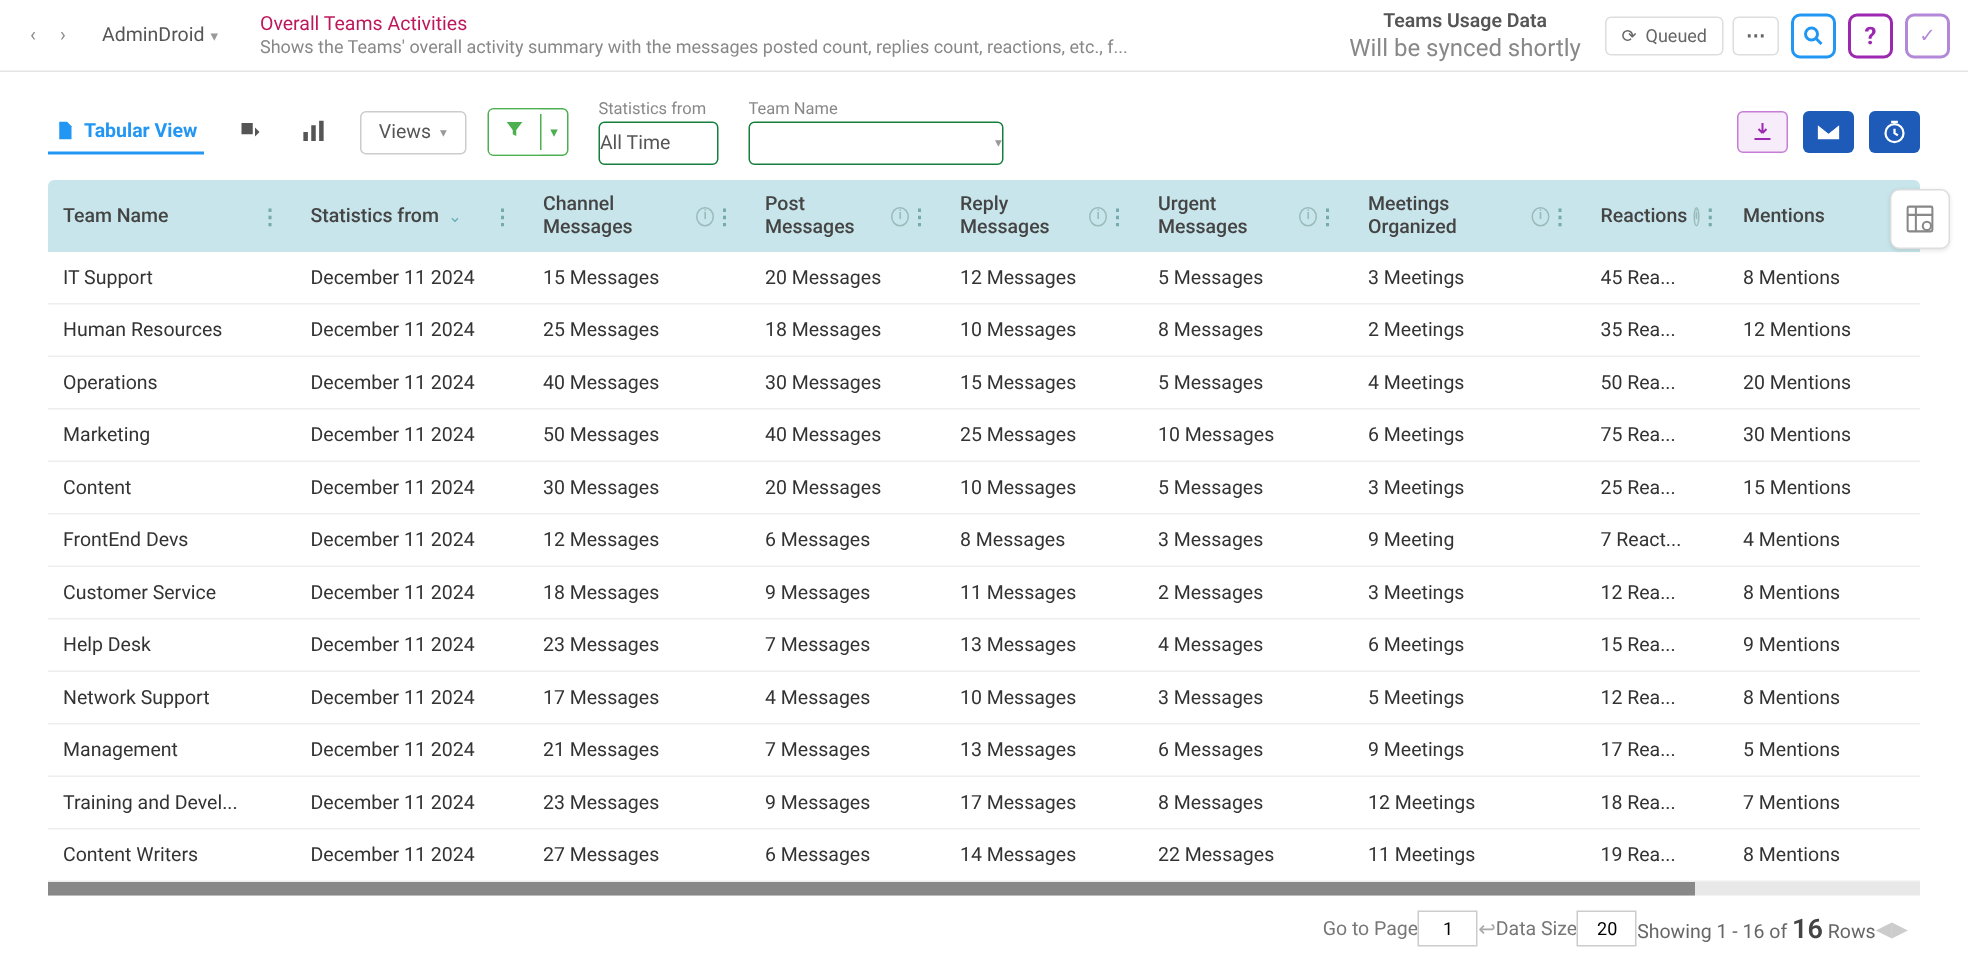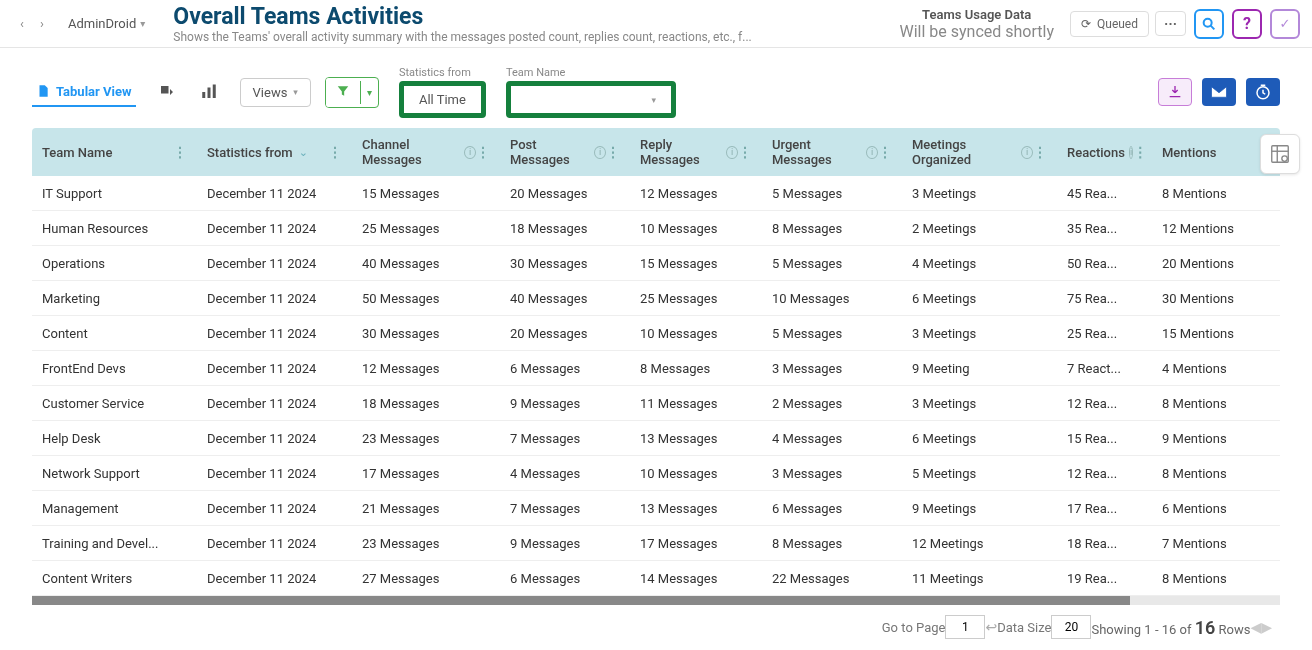--- a/index.html
+++ b/index.html
@@ -2,40 +2,40 @@
 <html><head>
 <meta charset="utf-8">
 <style>
 *{box-sizing:border-box;margin:0;padding:0;font-family:-apple-system,BlinkMacSystemFont,"Segoe UI",Roboto,Arial,sans-serif}
 body{background:#fff;color:#333;font-size:13px;width:1312px;height:650px;overflow:hidden}
 .topbar{display:flex;align-items:center;height:48px;padding:0 12px;border-bottom:1px solid #e5e5e5}
 .nav-arrow{width:20px;height:20px;display:flex;align-items:center;justify-content:center;color:#888;cursor:pointer}
 .tenant{display:flex;align-items:center;gap:4px;padding:4px 10px;color:#555;font-size:13px;margin-left:6px}
 .tenant .chev{font-size:10px;color:#999}
 .title-block{margin-left:18px;flex:1;min-width:0}
-.title-block h1{font-size:23px;font-weight:700;color:#0c4a6e}
+.title-block h1{font-size:13px;font-weight:400;color:#be185d}
 .title-block p{font-size:12px;color:#888;white-space:nowrap;overflow:hidden;text-overflow:ellipsis;max-width:580px}
 .sync-block{text-align:center;margin-right:16px}
 .sync-block .t{font-size:13px;font-weight:600;color:#555}
 .sync-block .s{font-size:16px;color:#888}
 .queued{display:flex;align-items:center;gap:6px;border:1px solid #ddd;border-radius:4px;padding:5px 10px;font-size:12px;color:#666;cursor:pointer}
 .dots-btn{border:1px solid #ddd;border-radius:4px;padding:4px 8px;margin-left:6px;color:#666;cursor:pointer;font-weight:bold}
 .icon-btn{width:30px;height:30px;border:2px solid #2196f3;border-radius:6px;display:flex;align-items:center;justify-content:center;margin-left:8px;color:#2196f3;cursor:pointer}
 .icon-btn.purple{border-color:#9c27b0;color:#9c27b0}
 .toolbar{display:flex;align-items:center;padding:18px 32px 10px;gap:10px}
 .tab-view{display:flex;align-items:center;gap:6px;color:#2196f3;font-size:13px;font-weight:700;padding:6px 4px;border-bottom:2px solid #2196f3;cursor:pointer}
 .tab-view svg{fill:#2196f3}
 .tool-icon{width:22px;height:22px;display:flex;align-items:center;justify-content:center;color:#555;cursor:pointer;margin-left:10px}
 .views-btn{border:1px solid #ccc;border-radius:4px;padding:6px 12px;background:#fff;cursor:pointer;font-size:13px;color:#555;display:flex;align-items:center;gap:6px;margin-left:10px}
 .filter-btn{display:flex;align-items:center;border:1px solid #4caf50;border-radius:4px;overflow:hidden;margin-left:4px}
 .filter-btn .main{background:#fff;padding:6px 10px;color:#4caf50;cursor:pointer}
 .filter-btn .drop{background:#fff;border-left:1px solid #4caf50;padding:6px 6px;color:#4caf50;cursor:pointer;font-size:10px}
 .field-group{display:flex;flex-direction:column;gap:2px;margin-left:10px}
 .field-group label{font-size:11px;color:#888}
-.dd{border:5px solid #15803d;border-radius:4px;padding:6px 15px;font-size:13px;color:#555;background:#fff;cursor:pointer;min-width:80px;display:flex;justify-content:space-between;align-items:center}
+.dd{border:1px solid #15803d;border-radius:4px;padding:6px 0;font-size:13px;color:#555;background:#fff;cursor:pointer;min-width:80px;display:flex;justify-content:space-between;align-items:center}
 .dd.wide{min-width:170px}
 .toolbar-right{margin-left:auto;display:flex;align-items:center;gap:10px}
 .right-btn{width:34px;height:28px;border:1px solid #ddd;border-radius:4px;display:flex;align-items:center;justify-content:center;cursor:pointer}
 .right-btn.dl{border-color:#c77dd8;color:#9c27b0;background:#f7ecfa}
 .right-btn.mail{background:#1e5bb8;color:#fff;border:none}
 .right-btn.clock{background:#1e5bb8;color:#fff;border:none}
 .table-wrap{margin:0 32px;position:relative}
 .thead{display:flex;background:#c7e5ea;border-top-left-radius:4px;border-top-right-radius:4px;height:48px;align-items:center;font-size:13px;color:#444;font-weight:500}
 .th{display:flex;align-items:center;padding:0 10px;position:relative;height:100%}
 .th .menu-dots{color:#7aa;font-weight:bold;cursor:pointer;margin-left:auto;font-size:14px}
@@ -312,21 +312,21 @@
       </div>
       <div class="tr">
         <div class="td c0">Management</div>
         <div class="td c1">December 11 2024</div>
         <div class="td c2">21 Messages</div>
         <div class="td c3">7 Messages</div>
         <div class="td c4">13 Messages</div>
         <div class="td c5">6 Messages</div>
         <div class="td c6">9 Meetings</div>
         <div class="td c7">17 Rea...</div>
-        <div class="td c8">6 Mentions</div>
+        <div class="td c8">5 Mentions</div>
       </div>
       <div class="tr">
         <div class="td c0">Training and Devel...</div>
         <div class="td c1">December 11 2024</div>
         <div class="td c2">23 Messages</div>
         <div class="td c3">9 Messages</div>
         <div class="td c4">17 Messages</div>
         <div class="td c5">8 Messages</div>
         <div class="td c6">12 Meetings</div>
         <div class="td c7">18 Rea...</div>

